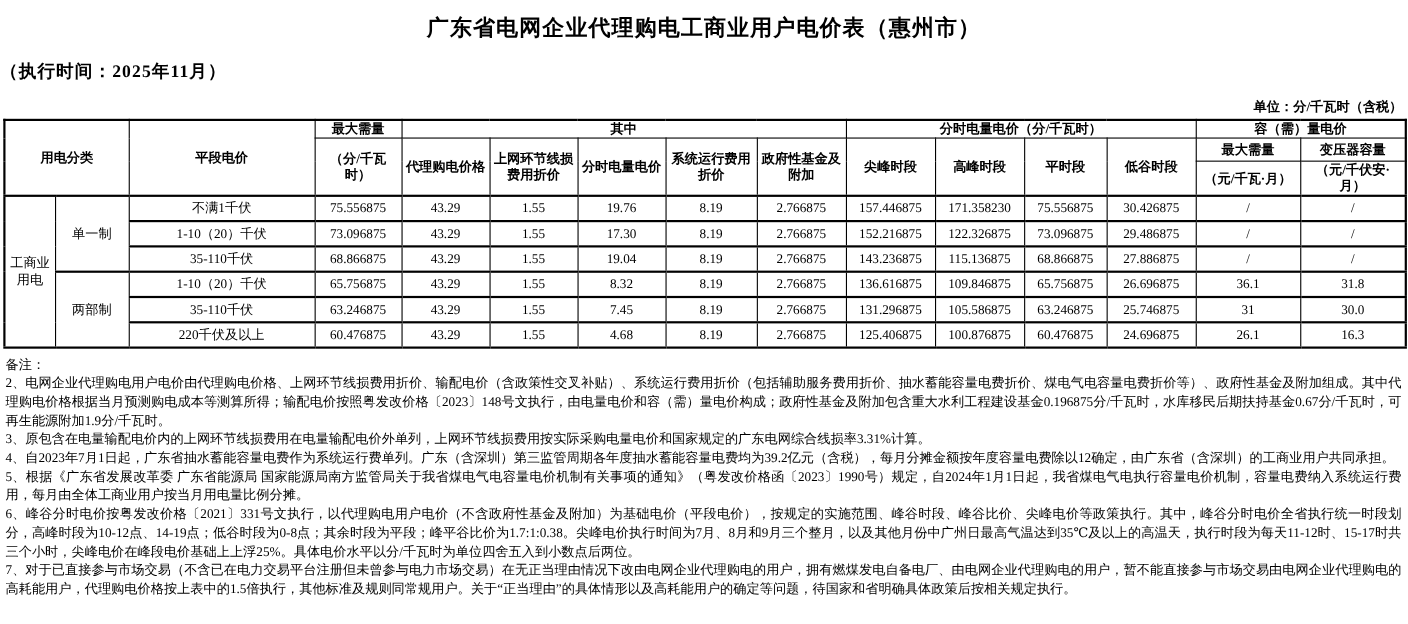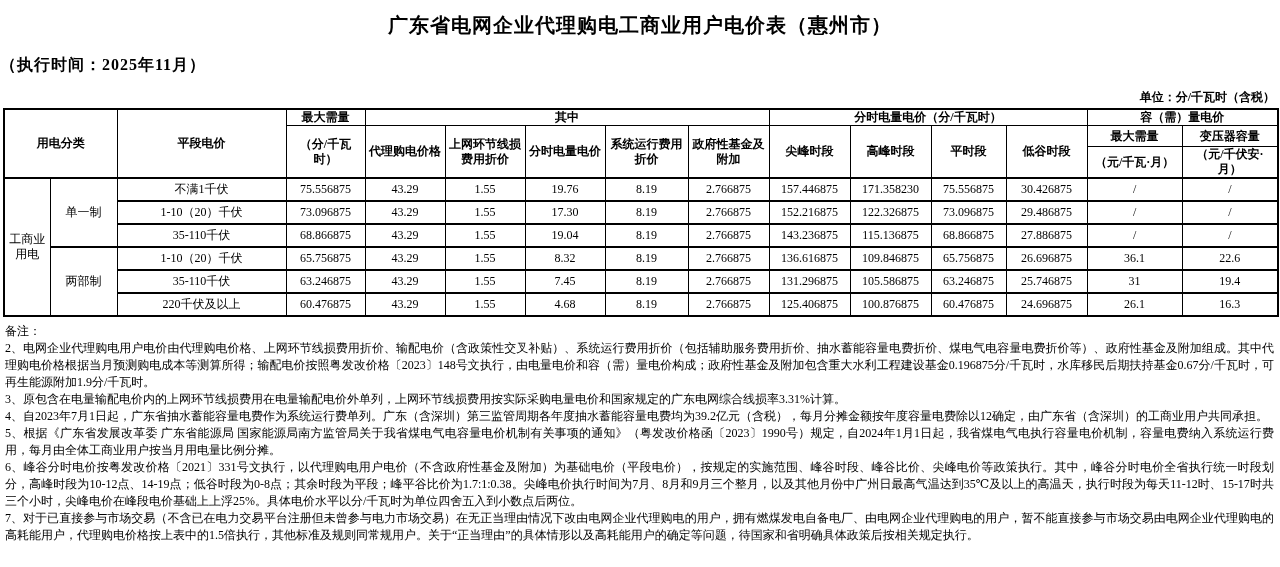--- a/index.html
+++ b/index.html
@@ -178,36 +178,36 @@
         <td>43.29</td>
         <td>1.55</td>
         <td>8.32</td>
         <td>8.19</td>
         <td>2.766875</td>
         <td>136.616875</td>
         <td>109.846875</td>
         <td>65.756875</td>
         <td>26.696875</td>
         <td>36.1</td>
-        <td>22.6</td>
+        <td>31.8</td>
       </tr>
       <tr>
         <td>35-110千伏</td>
         <td>63.246875</td>
         <td>43.29</td>
         <td>1.55</td>
         <td>7.45</td>
         <td>8.19</td>
         <td>2.766875</td>
         <td>131.296875</td>
         <td>105.586875</td>
         <td>63.246875</td>
         <td>25.746875</td>
         <td>31</td>
-        <td>19.4</td>
+        <td>30.0</td>
       </tr>
       <tr>
         <td>220千伏及以上</td>
         <td>60.476875</td>
         <td>43.29</td>
         <td>1.55</td>
         <td>4.68</td>
         <td>8.19</td>
         <td>2.766875</td>
         <td>125.406875</td>

